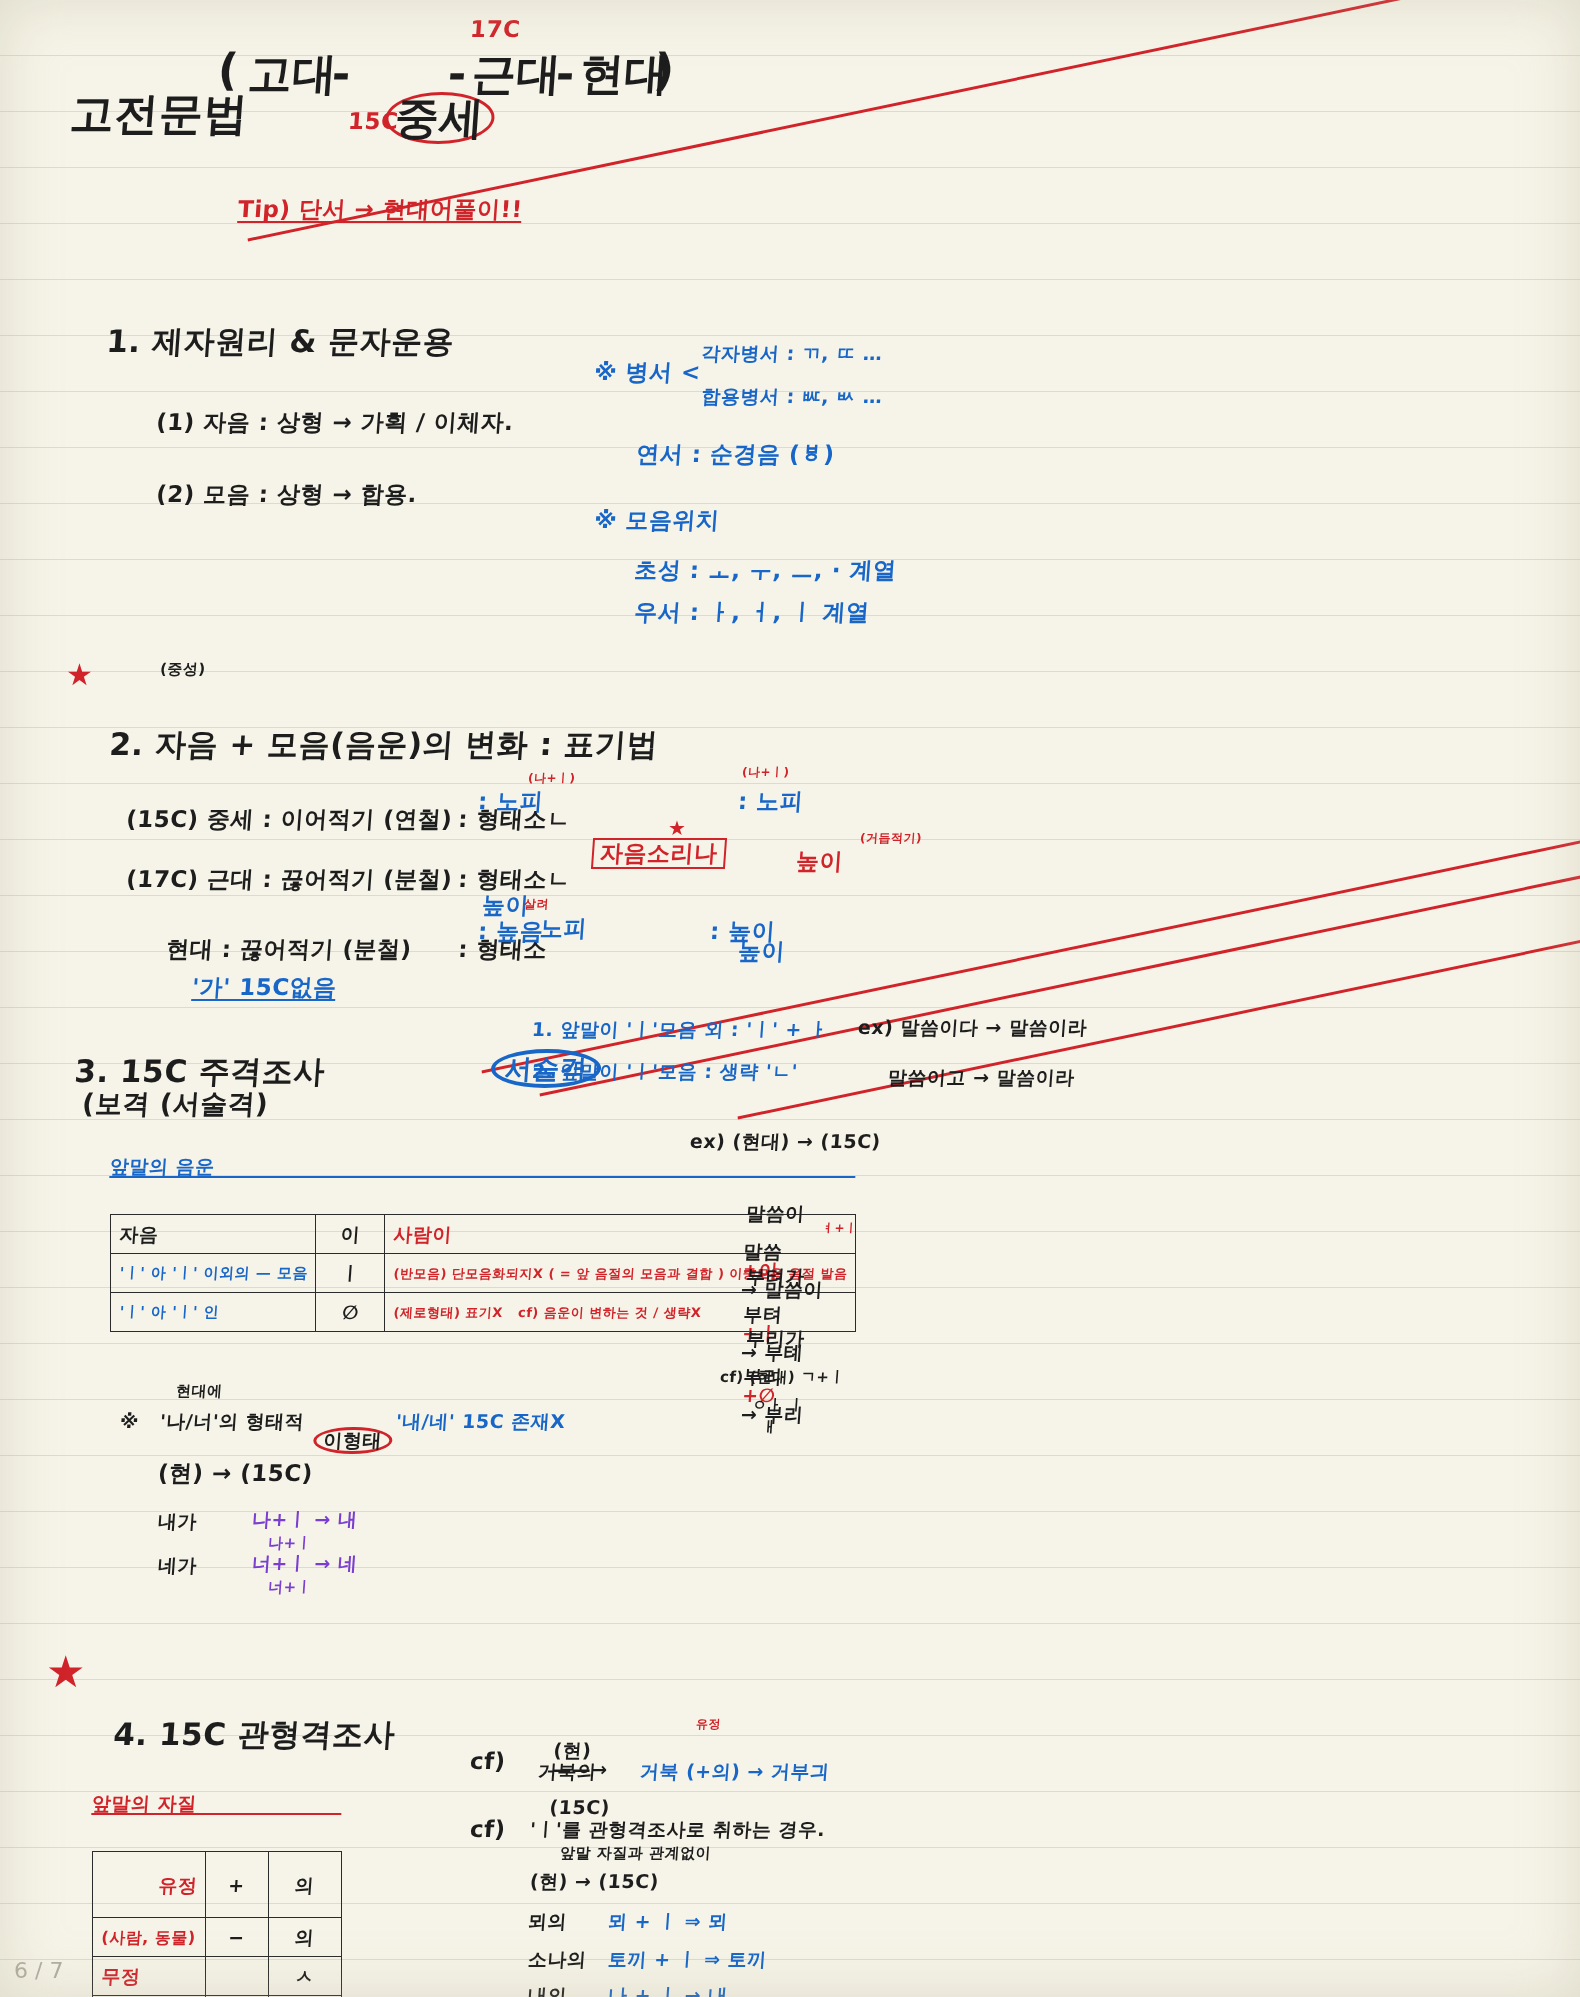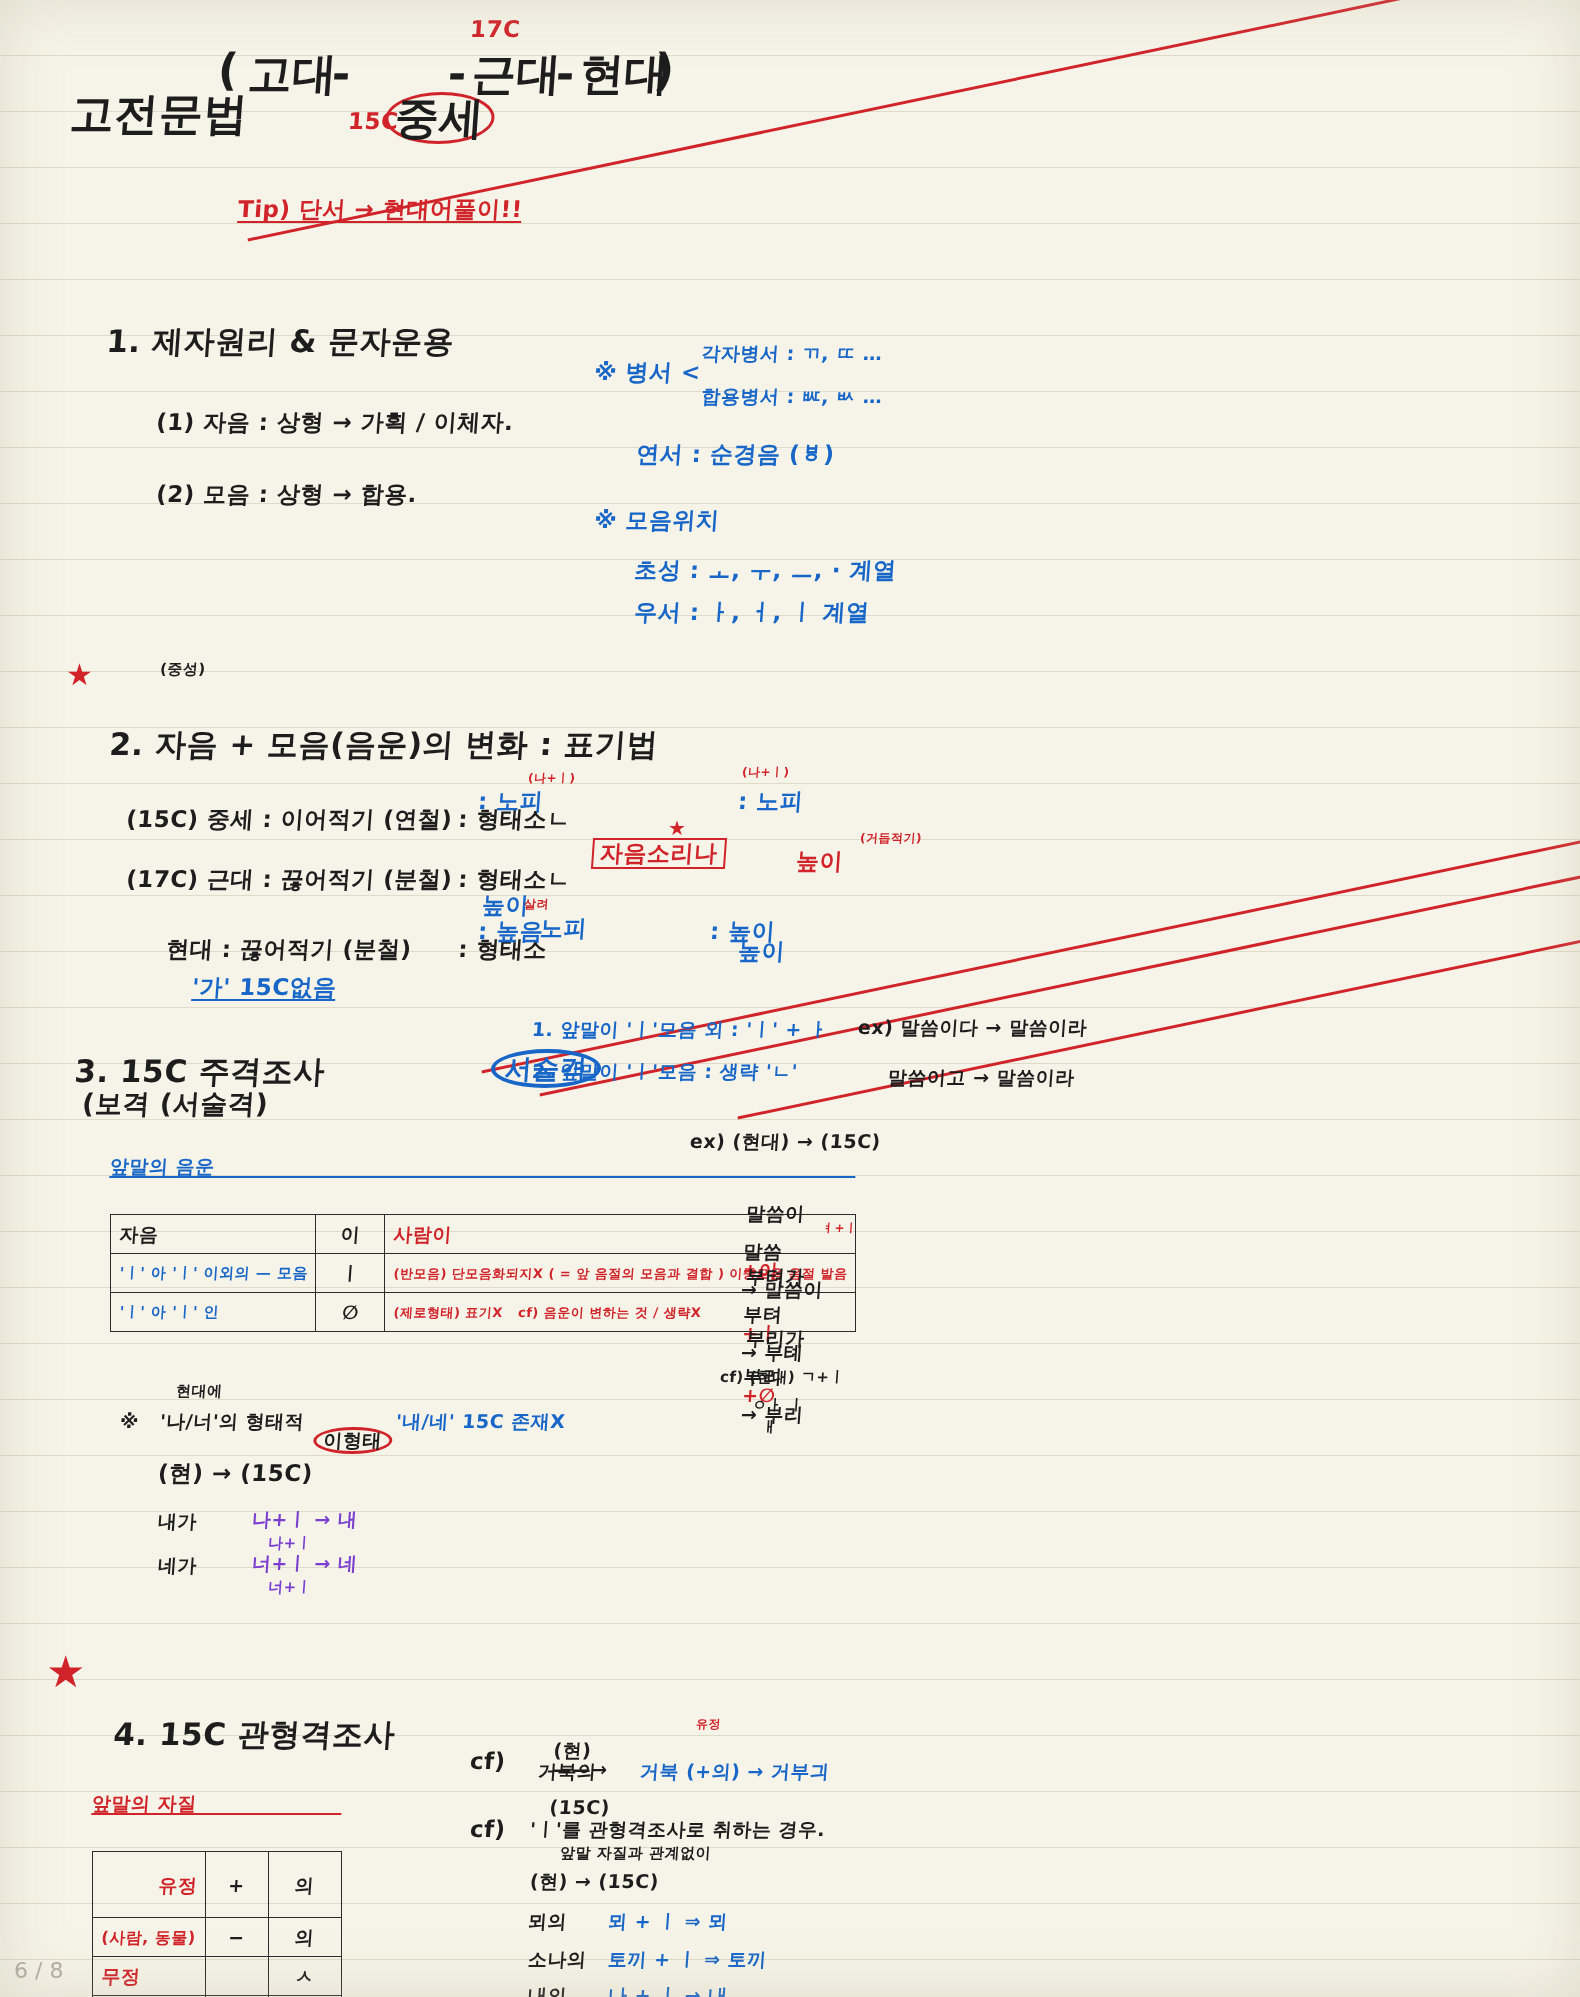--- a/index.html
+++ b/index.html
@@ -293,14 +293,14 @@
 <div class="ink handw blk sm" style="left:530px;top:1820px;">'ㅣ'를 관형격조사로 취하는 경우.</div>
 <div class="ink handw blk xs" style="left:560px;top:1846px;">앞말 자질과 관계없이</div>
 <div class="ink handw blk sm" style="left:530px;top:1872px;">(현) → (15C)</div>
 <div class="ink handw blk sm" style="left:528px;top:1912px;">뫼의</div>
 <div class="ink handw blu sm" style="left:608px;top:1912px;">뫼 + ㅣ ⇒ 뫼</div>
 <div class="ink handw blk sm" style="left:528px;top:1950px;">소나의</div>
 <div class="ink handw blu sm" style="left:608px;top:1950px;">토끼 + ㅣ ⇒ 토끼</div>
 <div class="ink handw blk sm" style="left:528px;top:1986px;">내의</div>
 <div class="ink handw blu sm" style="left:608px;top:1986px;">나 + ㅣ → 내</div>
 
-<div class="pagenum">6 / 8</div>
+<div class="pagenum">6 / 7</div>
 <div id="vignette"></div>
 
 </body></html>

